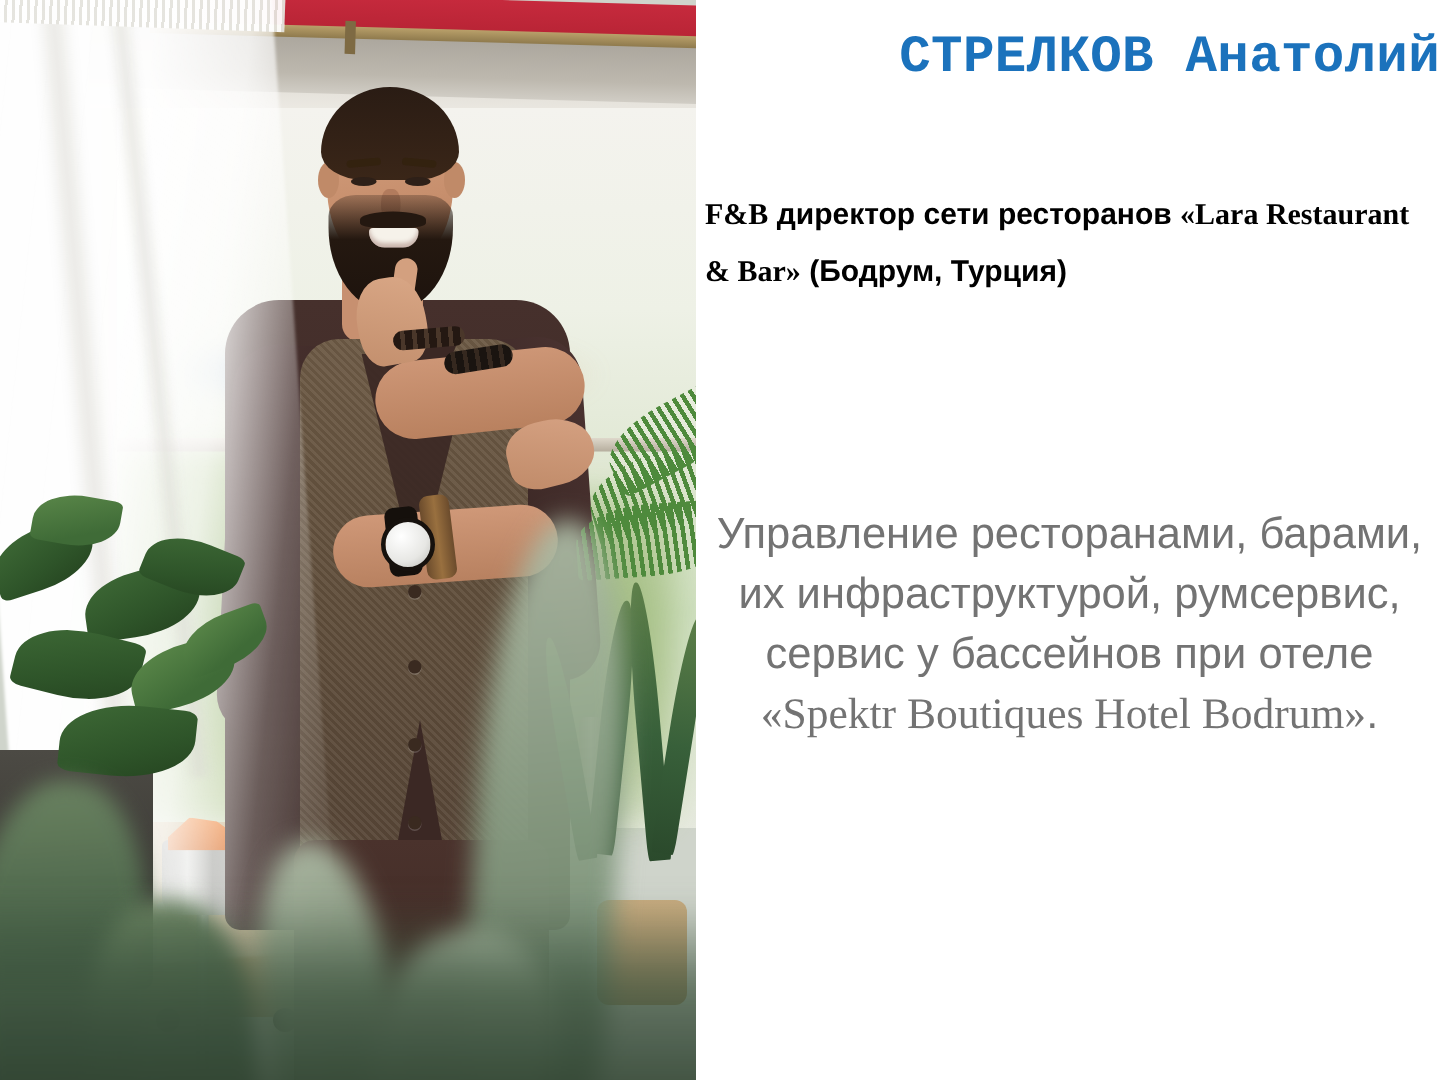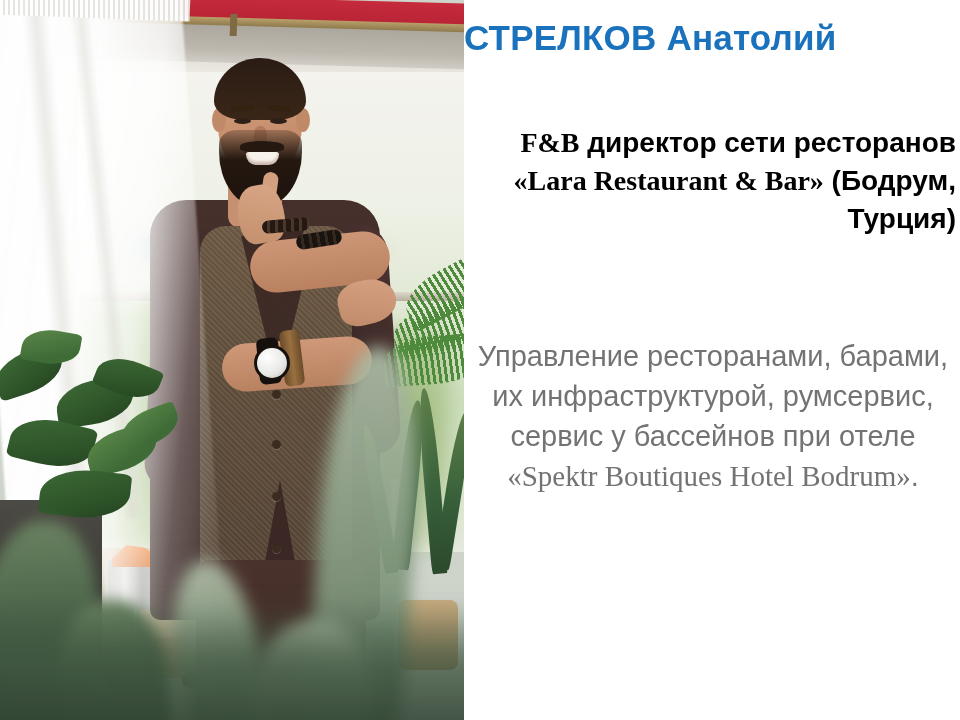--- a/index.html
+++ b/index.html
@@ -354,37 +354,37 @@
   #text-panel {
     position: absolute;
     left: 464px; top: 0;
     width: 496px; height: 720px;
     background: #ffffff;
   }
   #title {
     position: absolute;
     left: 0; top: 18px;
     width: 496px;
-    text-align: left;
+    text-align: right;
     color: #1B72BC;
-    font-family: Liberation Sans, sans-serif;
+    font-family: Liberation Mono, monospace;
     font-weight: bold;
     font-size: 35px;
     letter-spacing: .2px;
     white-space: nowrap;
   }
   #role {
     position: absolute;
     left: 6px; top: 124px;
     width: 486px;
-    text-align: right;
+    text-align: left;
     color: #000000;
     font-family: "Liberation Sans", sans-serif;
     font-weight: bold;
-    font-size: 28px;
+    font-size: 20px;
     line-height: 38px;
   }
   #role .serif {
     font-family: "Liberation Serif", serif;
     font-weight: bold;
   }
   #duties {
     position: absolute;
     left: 6px; top: 336px;
     width: 486px;

